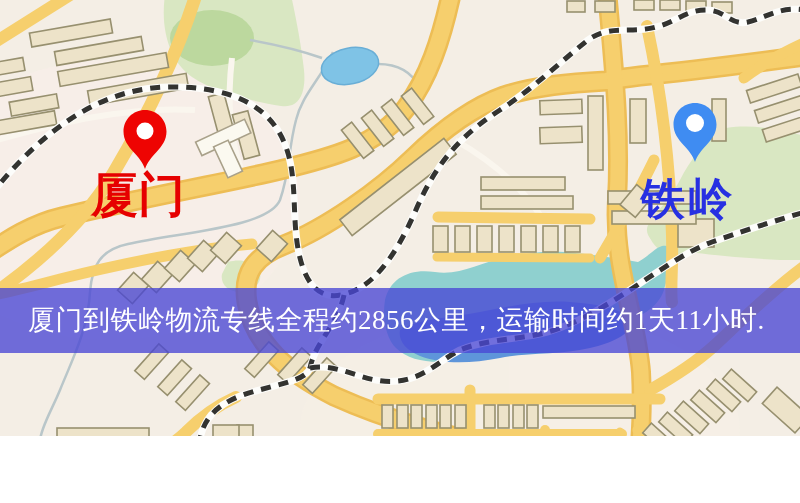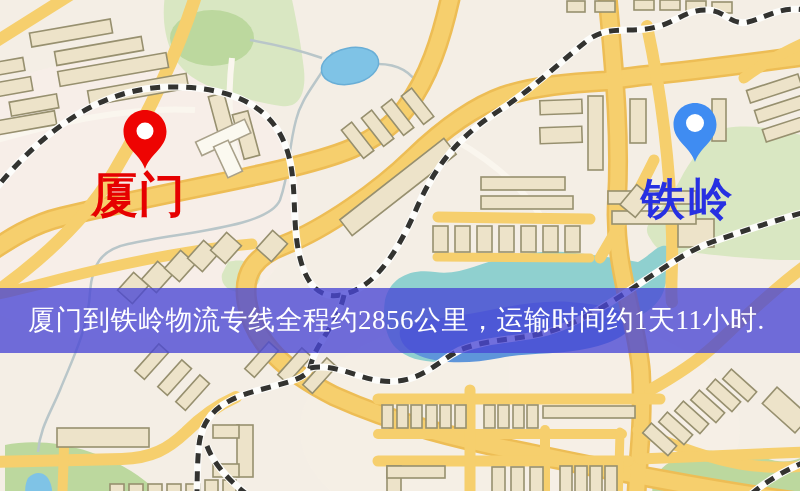--- a/index.html
+++ b/index.html
@@ -1,17 +1,17 @@
 <!DOCTYPE html>
 <html style="--map-bg: #f4eee5; --road: #f6cf6d; --road-edge: #edbd55; --rail: #333330; --building-fill: #ede3c9; --building-stroke: #97906f; --green-light: #d9e7c2; --green-mid: #bcd89e; --water: #7fc3e6; --river-teal: #8fd0cf; --river-blue: #5e95da; --banner-bg: rgba(73,70,213,0.78); --banner-text: #ffffff; --origin-label: #e60000; --origin-pin: #ee0402; --destination-label: #2730e2; --destination-pin: #3f8cf2;"><head>
 <meta charset="utf-8">
 <style>
   html,body{margin:0;padding:0;background:#ffffff;}
   .stage{
-    position:relative;width:800px;height:491px;overflow:hidden;
+    position:relative;width:800px;height:436px;overflow:hidden;
     font-family:"Liberation Serif","DejaVu Serif",serif;
     background:var(--map-bg,#f4eee5);
   }
   .stage svg.map{position:absolute;left:0;top:0;}
   
   .road{fill:none;stroke:var(--road,#f6cf6d);stroke-linecap:round;}
   .road-edge{fill:none;stroke:var(--road-edge,#edbd55);stroke-linecap:round;}
   .rail-case{fill:none;stroke:#fdfdfb;stroke-width:7;}
   .rail{fill:none;stroke:var(--rail,#333330);stroke-width:5;stroke-dasharray:10 8;}
   .bld{fill:var(--building-fill,#ede3c9);stroke:var(--building-stroke,#97906f);stroke-width:1.6;}

